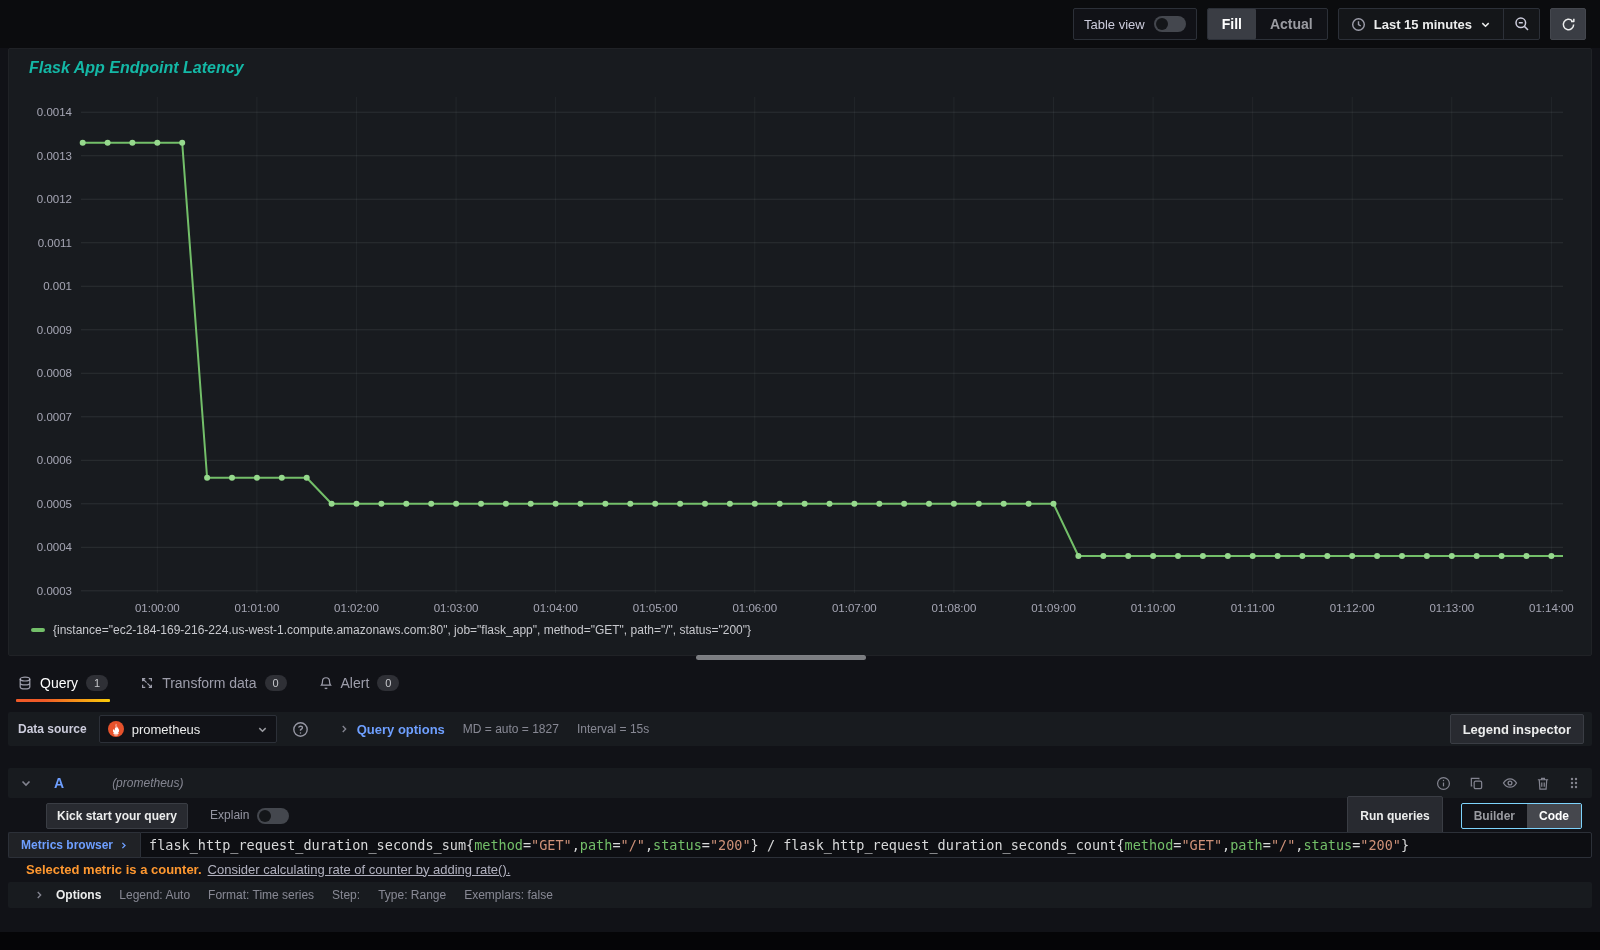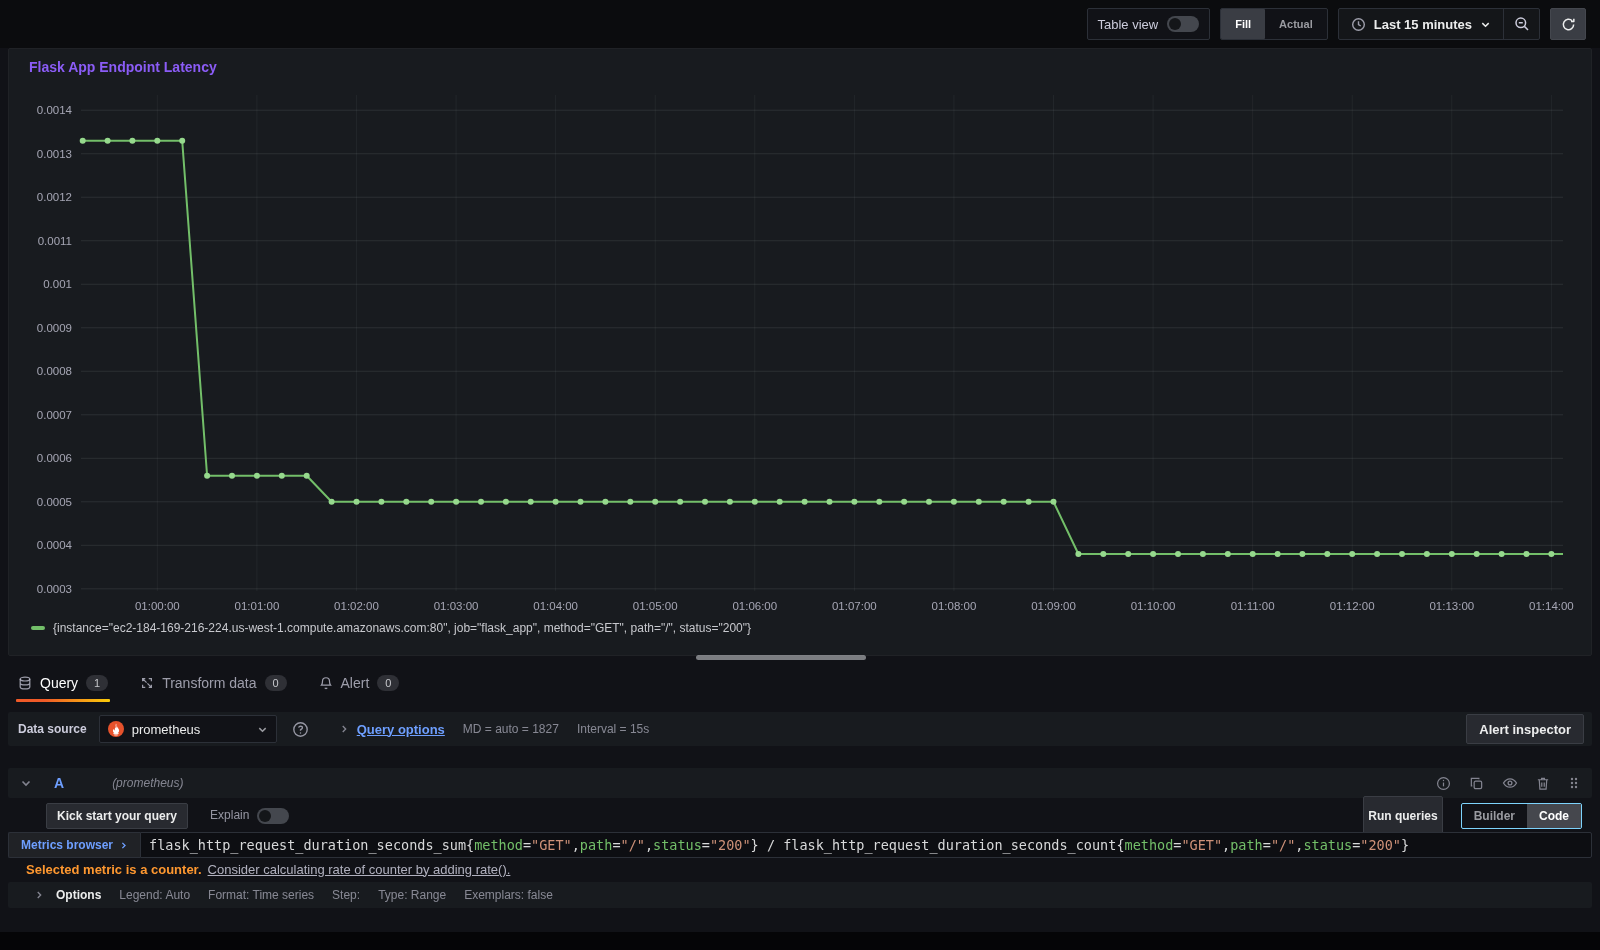--- a/index.html
+++ b/index.html
@@ -29,21 +29,21 @@
   .switch {
     width:32px; height:16px; border-radius:8px; background:#44474e;
     position:relative; cursor:pointer; display:inline-block;
   }
   .switch .knob {
     position:absolute; left:2px; top:2px; width:12px; height:12px;
     border-radius:50%; background:#141619;
   }
   .seg-btn {
     height:30px; padding:0 14px; background:transparent; border:none;
-    color:#9a9ba1; font-size:11px; font-weight:700;
+    color:#9a9ba1; font-size:14px; font-weight:700;
   }
   .seg-btn.active { background:#3a3d44; color:#ffffff; border-radius:1px; }
   .time-group { background:#141619; }
   .time-btn {
     display:flex; align-items:center; gap:8px; height:30px; padding:0 12px;
     background:transparent; border:none; color:#eceded;
     font-size:13px; font-weight:700;
   }
   .zoomout-btn {
     width:36px; height:30px; display:flex; align-items:center; justify-content:center;
@@ -53,21 +53,21 @@
     width:36px; height:32px; display:flex; align-items:center; justify-content:center;
     background:#3a3d44; border:1px solid #44474e; border-radius:2px; color:#eceded;
   }
 
   
   .panel {
     position:absolute; top:48px; left:8px; width:1584px; height:608px;
     background:#181b1f; border:1px solid #202226; border-radius:2px;
     padding:8px 12px 4px 12px;
   }
-  .panel-title { font-size:14px; font-weight:700; color:#8b5cf6; padding:2px 0 4px 8px; }
+  .panel-title { font-size:16px; font-weight:700; color:#14b8a6; padding:2px 0 4px 8px;font-style:italic; }
   .legend-row { display:flex; align-items:center; gap:8px; padding:2px 0 0 10px; }
   .legend-swatch { width:14px; height:4px; border-radius:2px; display:inline-block; }
   .legend-label { font-size:12px; color:#c8c9ce; }
 
   .scroll-handle {
     position:absolute; top:655px; left:696px; width:170px; height:5px;
     border-radius:3px; background:#9fa1a6; opacity:.75; cursor:grab;
   }
 
   
@@ -100,21 +100,21 @@
     background:#111217; border:1px solid #2c3038; border-radius:2px;
     padding:0 8px; color:#eceded; font-size:13px;
   }
   .ds-select .grow { flex:1; text-align:left; }
   .icon-circle {
     width:28px; height:28px; border-radius:2px; background:transparent; border:none;
     color:rgba(204,204,220,.7); display:flex; align-items:center; justify-content:center;
   }
   .qopts-toggle {
     display:flex; align-items:center; gap:8px; background:none; border:none;
-    color:#6e9fff; font-size:13px; font-weight:700; margin-left:14px;text-decoration:underline;
+    color:#6e9fff; font-size:13px; font-weight:700; margin-left:14px;
   }
   .qopts-toggle .chev { color:rgba(204,204,220,.6); }
   .dim-stat { font-size:12px; color:rgba(204,204,220,.62); margin-left:8px; }
   .btn-secondary {
     height:30px; padding:0 12px; background:#282a30; border:1px solid #3a3d44;
     border-radius:2px; color:#eceded; font-size:13px; font-weight:600;
   }
   .ds-row .btn-secondary { margin-left:auto; }
 
   
@@ -133,21 +133,21 @@
   .qtoolbar {
     position:absolute; top:802px; left:8px; width:1584px; height:28px;
     display:flex; align-items:center; padding-left:38px; gap:22px;
   }
   .kickstart {
     height:26px; padding:0 10px; background:#282a30; border:1px solid #3a3d44;
     border-radius:2px; color:#eceded; font-size:12px; font-weight:600;
   }
   .explain-wrap { display:flex; align-items:flex-start; gap:8px; font-size:12px; color:rgba(204,204,220,.7); }
   .qtoolbar-right { margin-left:auto; display:flex; align-items:center; gap:18px; padding-right:10px; }
-  .runq { height:40px; padding:0 4px; font-size:12px; }
+  .runq { height:40px; padding:0 12px; font-size:12px; }
   .radio-group {
     display:flex; height:26px; border:1px solid #7dd3fc; border-radius:2px;
     overflow:hidden; background:#111217;
   }
   .radio-group button { border:none; background:transparent; color:#9a9ba1; font-size:12px; font-weight:600; padding:0 12px; }
   .radio-group button.active { background:#45474d; color:#ffffff; }
 
   
   .editor-row {
     position:absolute; top:832px; left:8px; width:1584px; height:26px;
@@ -412,21 +412,21 @@
       </svg>
   </button>
   <button class="qopts-toggle">
     <svg class="chev" width="10" height="10" viewBox="0 0 12 12" fill="none" stroke="currentColor" stroke-width="1.6">
         <path d="M4.5 2.5L8 6l-3.5 3.5"></path>
       </svg>
     <span>Query options</span>
   </button>
   <span class="dim-stat">MD = auto = 1827</span>
   <span class="dim-stat">Interval = 15s</span>
-  <button class="btn-secondary">Alert inspector</button>
+  <button class="btn-secondary">Legend inspector</button>
 </div>
 
 <div class="qrow">
   <svg class="chev" width="12" height="12" viewBox="0 0 12 12" fill="none" stroke="currentColor" stroke-width="1.6">
       <path d="M2.5 4.5L6 8l3.5-3.5"></path>
     </svg>
   <span class="refid">A</span>
   <span class="ds-hint">(prometheus)</span>
   <span class="qrow-icons">
     <button class="icon-btn">

